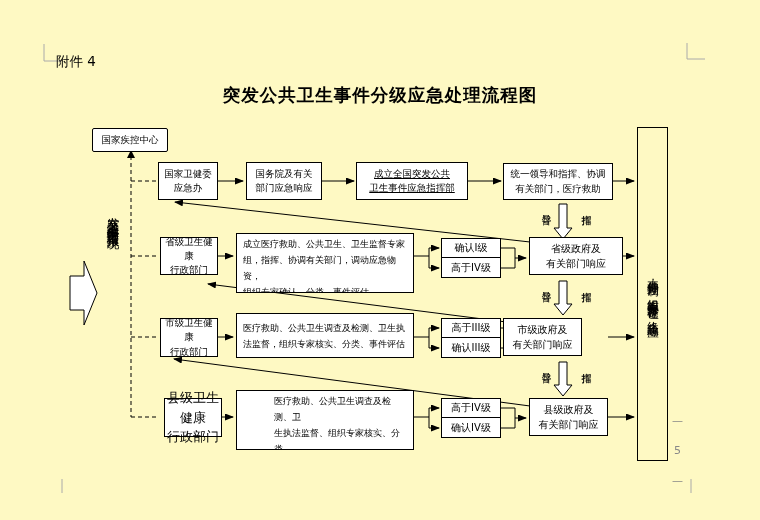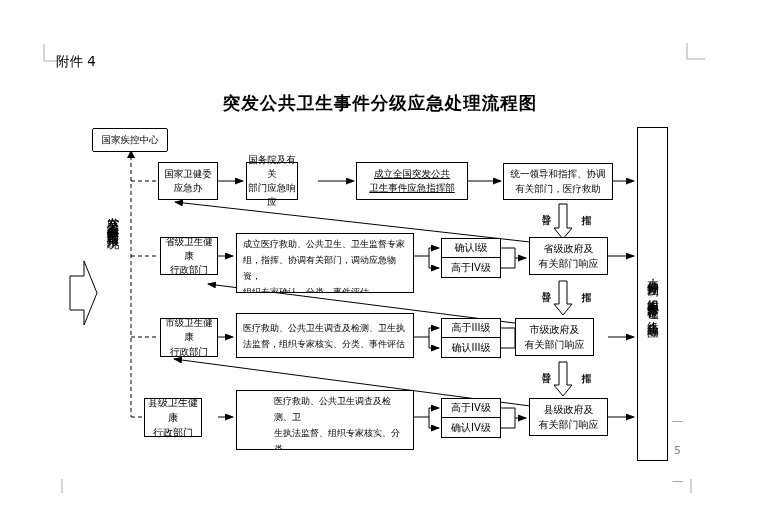--- a/index.html
+++ b/index.html
@@ -1,30 +1,30 @@
 <!DOCTYPE html>
 <html><head>
 <meta charset="utf-8">
 <style>
   html,body{margin:0;padding:0;background:#e8e8e8;}
-  #page{position:relative;width:760px;height:520px;background:#ffffff;overflow:hidden;
+  #page{position:relative;width:760px;height:520px;background:#fef9c3;overflow:hidden;
         font-family:"DejaVu Sans",sans-serif;color:#000;}
   .box{position:absolute;border:1px solid #000;background:#fff;display:flex;
        align-items:center;justify-content:center;text-align:center;
        white-space:pre-line;font-size:10px;line-height:1.5;box-sizing:border-box;}
   .rounded{border-radius:2px;font-size:9.5px;}
   .task{position:absolute;border:1px solid #000;background:#fff;text-align:left;
         white-space:pre-line;font-size:9px;line-height:16px;padding:2px 6px;
         overflow:hidden;box-sizing:border-box;}
   .small{font-size:10px;line-height:18px;}
   .vtext{writing-mode:vertical-rl;text-orientation:upright;letter-spacing:1.5px;}
   .vlabel{position:absolute;writing-mode:vertical-rl;text-orientation:upright;
           font-size:10px;line-height:12px;}
   #title{position:absolute;left:0;top:83px;width:760px;text-align:center;
-         font-size:17.5px;font-weight:bold;letter-spacing:1px;margin-top:8px;}
+         font-size:17.5px;font-weight:bold;letter-spacing:1px;}
   #attach{position:absolute;left:56px;top:53px;font-size:13.5px;}
   #reportsys{position:absolute;left:104px;top:207px;height:224px;font-size:12.5px;}
   #outcome-box{position:absolute;left:637px;top:127px;width:31px;height:334px;
                border:1px solid #000;display:flex;align-items:center;justify-content:center;
                box-sizing:border-box;}
   #outcome-box .vtext{font-size:11.5px;letter-spacing:1px;}
   #pagenum{position:absolute;left:671px;top:414px;height:84px;font-size:11px;color:#888;
            letter-spacing:2px;}
   svg.layer{position:absolute;left:0;top:0;pointer-events:none;}
 </style>
@@ -125,51 +125,51 @@
 
   <div id="attach">附件 4</div>
   <div id="title">突发公共卫生事件分级应急处理流程图</div>
 
   <div id="reportsys" class="vtext">突发公共卫生事件网络直报系统</div>
 
   <div class="box rounded" style="left:92px;top:128px;width:76px;height:24px;">国家疾控中心</div>
 
   <div class="box" style="left:158px;top:162px;width:60px;height:38px;font-size:9.5px;">国家卫健委
 应急办</div>
-  <div class="box" style="left:246px;top:162px;width:52px;height:38px;font-size:9.5px;">国务院及有关
+  <div class="box" style="left:246px;top:162px;width:76px;height:38px;font-size:9.5px;">国务院及有关
 部门应急响应</div>
   <div class="box" style="left:356px;top:162px;width:112px;height:38px;font-size:9.5px;text-decoration:underline;">成立全国突发公共
 卫生事件应急指挥部</div>
   <div class="box" style="left:503px;top:163px;width:110px;height:37px;font-size:9.5px;">统一领导和指挥、协调
 有关部门，医疗救助</div>
 
   <div id="outcome-box">
     <span class="vtext">事件得到控制，组织有关专家分析论证，终止应急响应</span>
   </div>
 
   <div class="box" style="left:160px;top:237px;width:58px;height:38px;font-size:9.5px;">省级卫生健康
 行政部门</div>
   <div class="task" style="left:236px;top:233px;width:178px;height:60px;">成立医疗救助、公共卫生、卫生监督专家
 组，指挥、协调有关部门，调动应急物资，
 组织专家确认、分类、事件评估</div>
   <div class="box small" style="left:441px;top:238px;width:60px;height:20px;">确认I级</div>
   <div class="box small" style="left:441px;top:257px;width:60px;height:21px;">高于IV级</div>
-  <div class="box" style="left:529px;top:237px;width:79px;height:38px;">省级政府及
+  <div class="box" style="left:529px;top:237px;width:94px;height:38px;">省级政府及
 有关部门响应</div>
 
   <div class="box" style="left:160px;top:318px;width:58px;height:39px;font-size:9.5px;">市级卫生健康
 行政部门</div>
   <div class="task" style="left:236px;top:313px;width:178px;height:45px;display:flex;align-items:center;">医疗救助、公共卫生调查及检测、卫生执
 法监督，组织专家核实、分类、事件评估</div>
   <div class="box small" style="left:441px;top:318px;width:60px;height:20px;">高于III级</div>
   <div class="box small" style="left:441px;top:337px;width:60px;height:21px;">确认III级</div>
-  <div class="box" style="left:515px;top:318px;width:79px;height:38px;">市级政府及
+  <div class="box" style="left:503px;top:318px;width:79px;height:38px;">市级政府及
 有关部门响应</div>
 
-  <div class="box" style="left:144px;top:398px;width:58px;height:39px;font-size:10px;">县级卫生健康
+  <div class="box" style="left:164px;top:398px;width:58px;height:39px;font-size:13px;">县级卫生健康
 行政部门</div>
   <div class="task" style="left:236px;top:390px;width:178px;height:60px;padding-left:37px;">医疗救助、公共卫生调查及检测、卫
 生执法监督、组织专家核实、分类、
 事件评估</div>
   <div class="box small" style="left:441px;top:398px;width:60px;height:20px;">高于IV级</div>
   <div class="box small" style="left:441px;top:417px;width:60px;height:21px;">确认IV级</div>
   <div class="box" style="left:529px;top:398px;width:79px;height:38px;">县级政府及
 有关部门响应</div>
 
   <div class="vlabel" style="left:540px;top:207px;">督导</div>

